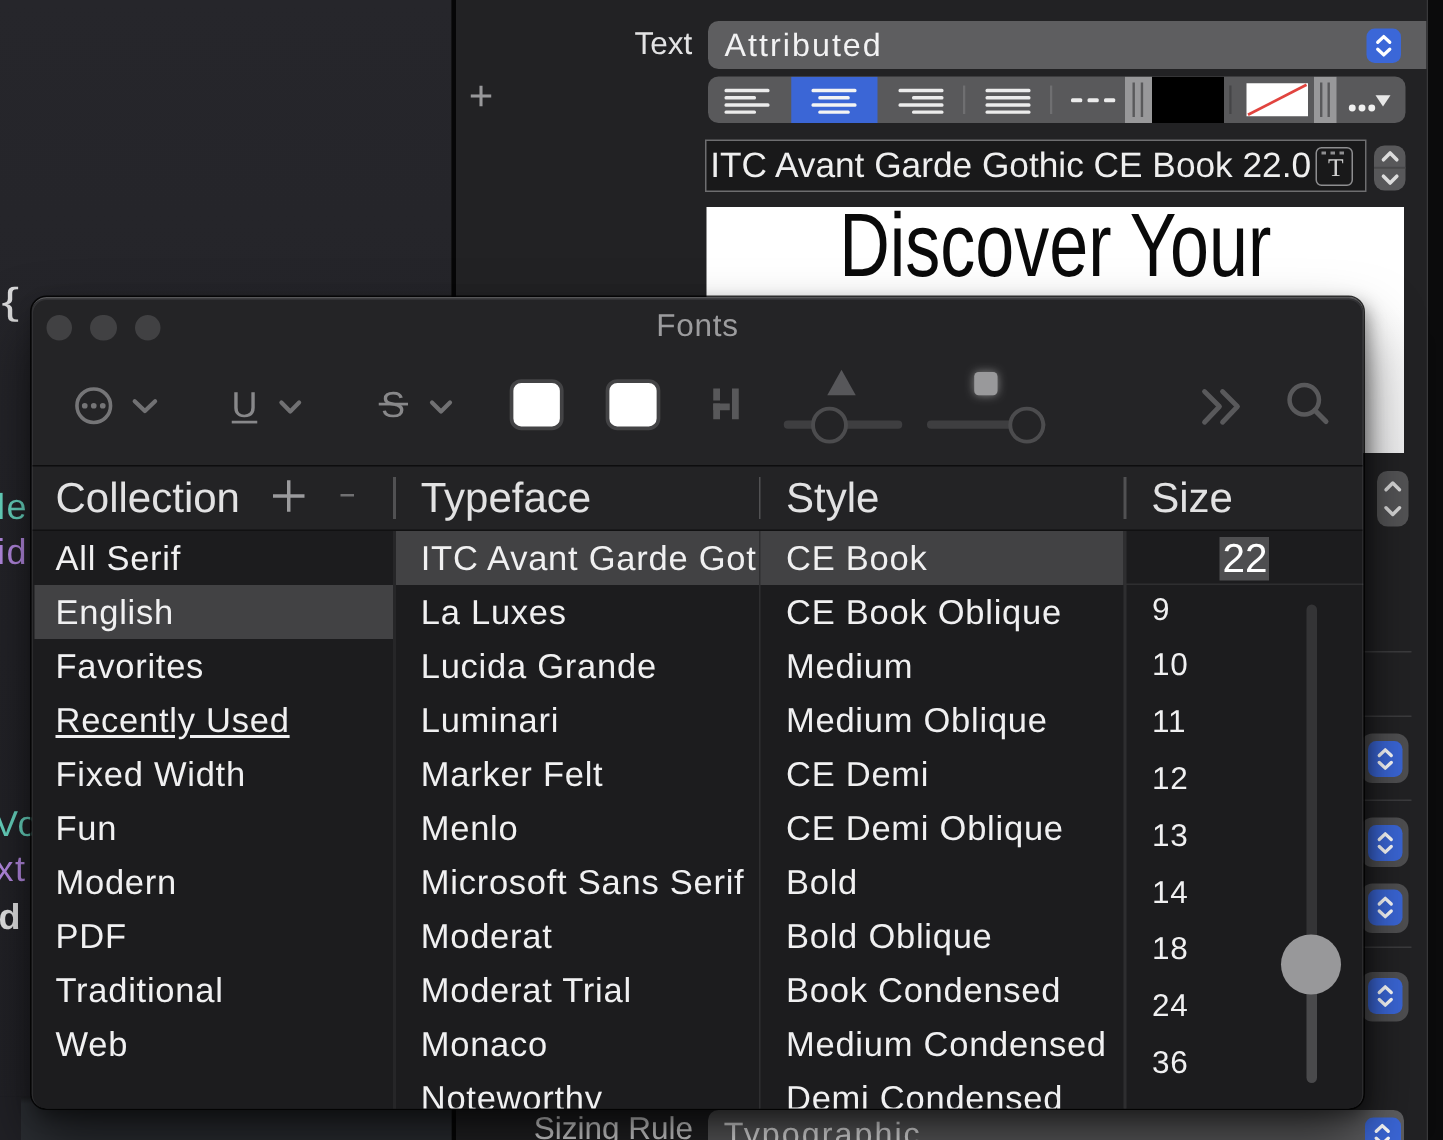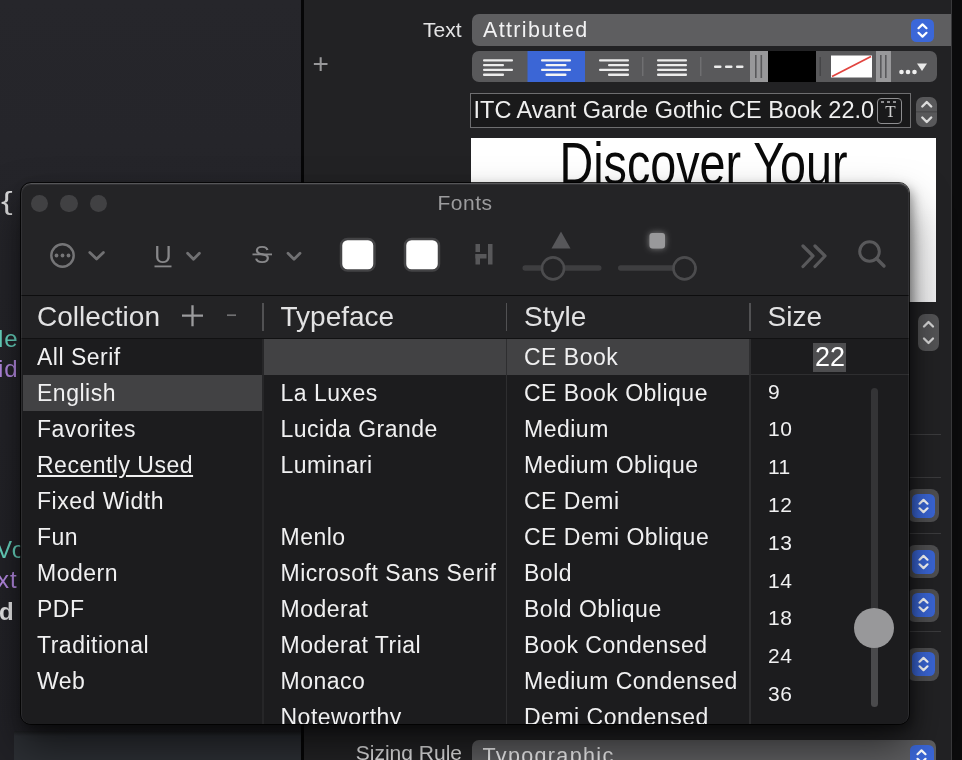--- a/index.html
+++ b/index.html
@@ -19,21 +19,21 @@
   .code { position:absolute; font-family:"Liberation Sans",sans-serif; font-size:24px; font-weight:500; letter-spacing:1px; }
 
   
   #lbl-text { left:370px; top:17.5px; width:91.5px; text-align:right; font-size:21px; color:#e3e3e4; }
   #plus-sign { left:312.5px; top:47.5px; font-size:28px; font-weight:300; color:#98989a; }
   .popup { background:#5e5e60; border-radius:7px; }
   .popup-text { position:absolute; left:11px; font-size:21.5px; letter-spacing:1.35px; color:#f2f2f3; }
   .bluestep { position:absolute; background:#3b67d8; border-radius:5.5px; }
 
   
-  #panel { z-index:10; left:21px; top:183px; width:888px; height:541px; background:#242426;
+  #panel { z-index:10; left:21px; top:198px; width:888px; height:541px; background:#242426;
            border-radius:10px; overflow:hidden;
            box-shadow: 0 22px 40px rgba(0,0,0,.55), 3px 5px 12px rgba(0,0,0,.4);
            border-top:1.5px solid #565658; outline:1px solid rgba(0,0,0,.8); }
   .light { width:17.5px; height:17.5px; border-radius:50%; background:#414143; top:10.5px; }
   #panel-title { left:0; top:7px; width:888px; text-align:center; font-size:21px; letter-spacing:0.5px; color:#9c9c9e; }
 
   
   #thead { left:0; top:111px; width:888px; height:44px; background:#232325;
            border-top:1.5px solid #0d0d0e; border-bottom:1.5px solid #111112; }
   .hlabel { position:absolute; top:0; height:41px; line-height:41px; font-size:28px; color:#e2e2e3; }
@@ -287,23 +287,25 @@
       <div class="cell" style="left:16px; top:36px;">English</div>
       <div class="cell" style="left:16px; top:72px;">Favorites</div>
       <div class="cell" style="left:16px; top:108px;text-decoration:underline;">Recently Used</div>
       <div class="cell" style="left:16px; top:144px;">Fixed Width</div>
       <div class="cell" style="left:16px; top:180px;">Fun</div>
       <div class="cell" style="left:16px; top:216px;">Modern</div>
       <div class="cell" style="left:16px; top:252px;">PDF</div>
       <div class="cell" style="left:16px; top:288px;">Traditional</div>
       <div class="cell" style="left:16px; top:324px;">Web</div>
 
+      <div class="cell" style="left:259.5px; top:0px;">ITC Avant Garde Got</div>
       <div class="cell" style="left:259.5px; top:36px;">La Luxes</div>
       <div class="cell" style="left:259.5px; top:72px;">Lucida Grande</div>
       <div class="cell" style="left:259.5px; top:108px;">Luminari</div>
+      <div class="cell" style="left:259.5px; top:144px;">Marker Felt</div>
       <div class="cell" style="left:259.5px; top:180px;">Menlo</div>
       <div class="cell" style="left:259.5px; top:216px;">Microsoft Sans Serif</div>
       <div class="cell" style="left:259.5px; top:252px;">Moderat</div>
       <div class="cell" style="left:259.5px; top:288px;">Moderat Trial</div>
       <div class="cell" style="left:259.5px; top:324px;">Monaco</div>
       <div class="cell" style="left:259.5px; top:360px;">Noteworthy</div>
 
       <div class="cell" style="left:503px; top:0px;">CE Book</div>
       <div class="cell" style="left:503px; top:36px;">CE Book Oblique</div>
       <div class="cell" style="left:503px; top:72px;">Medium</div>

